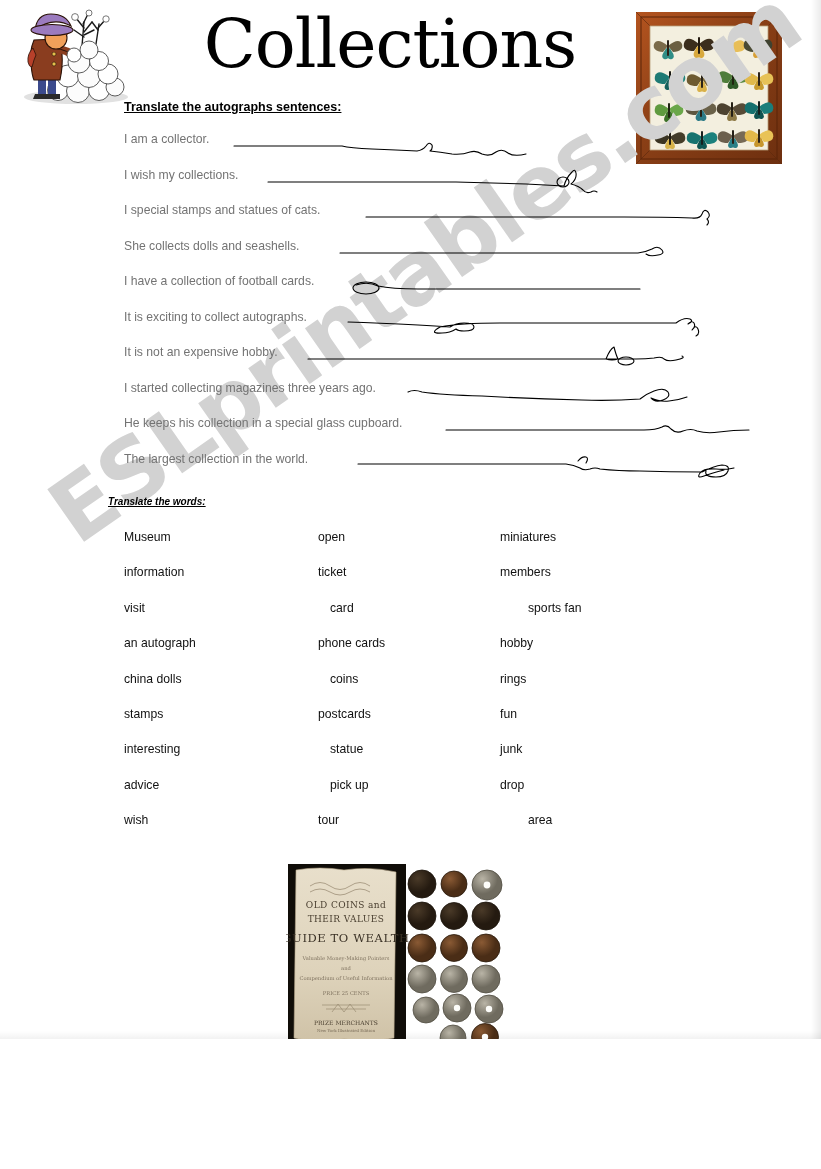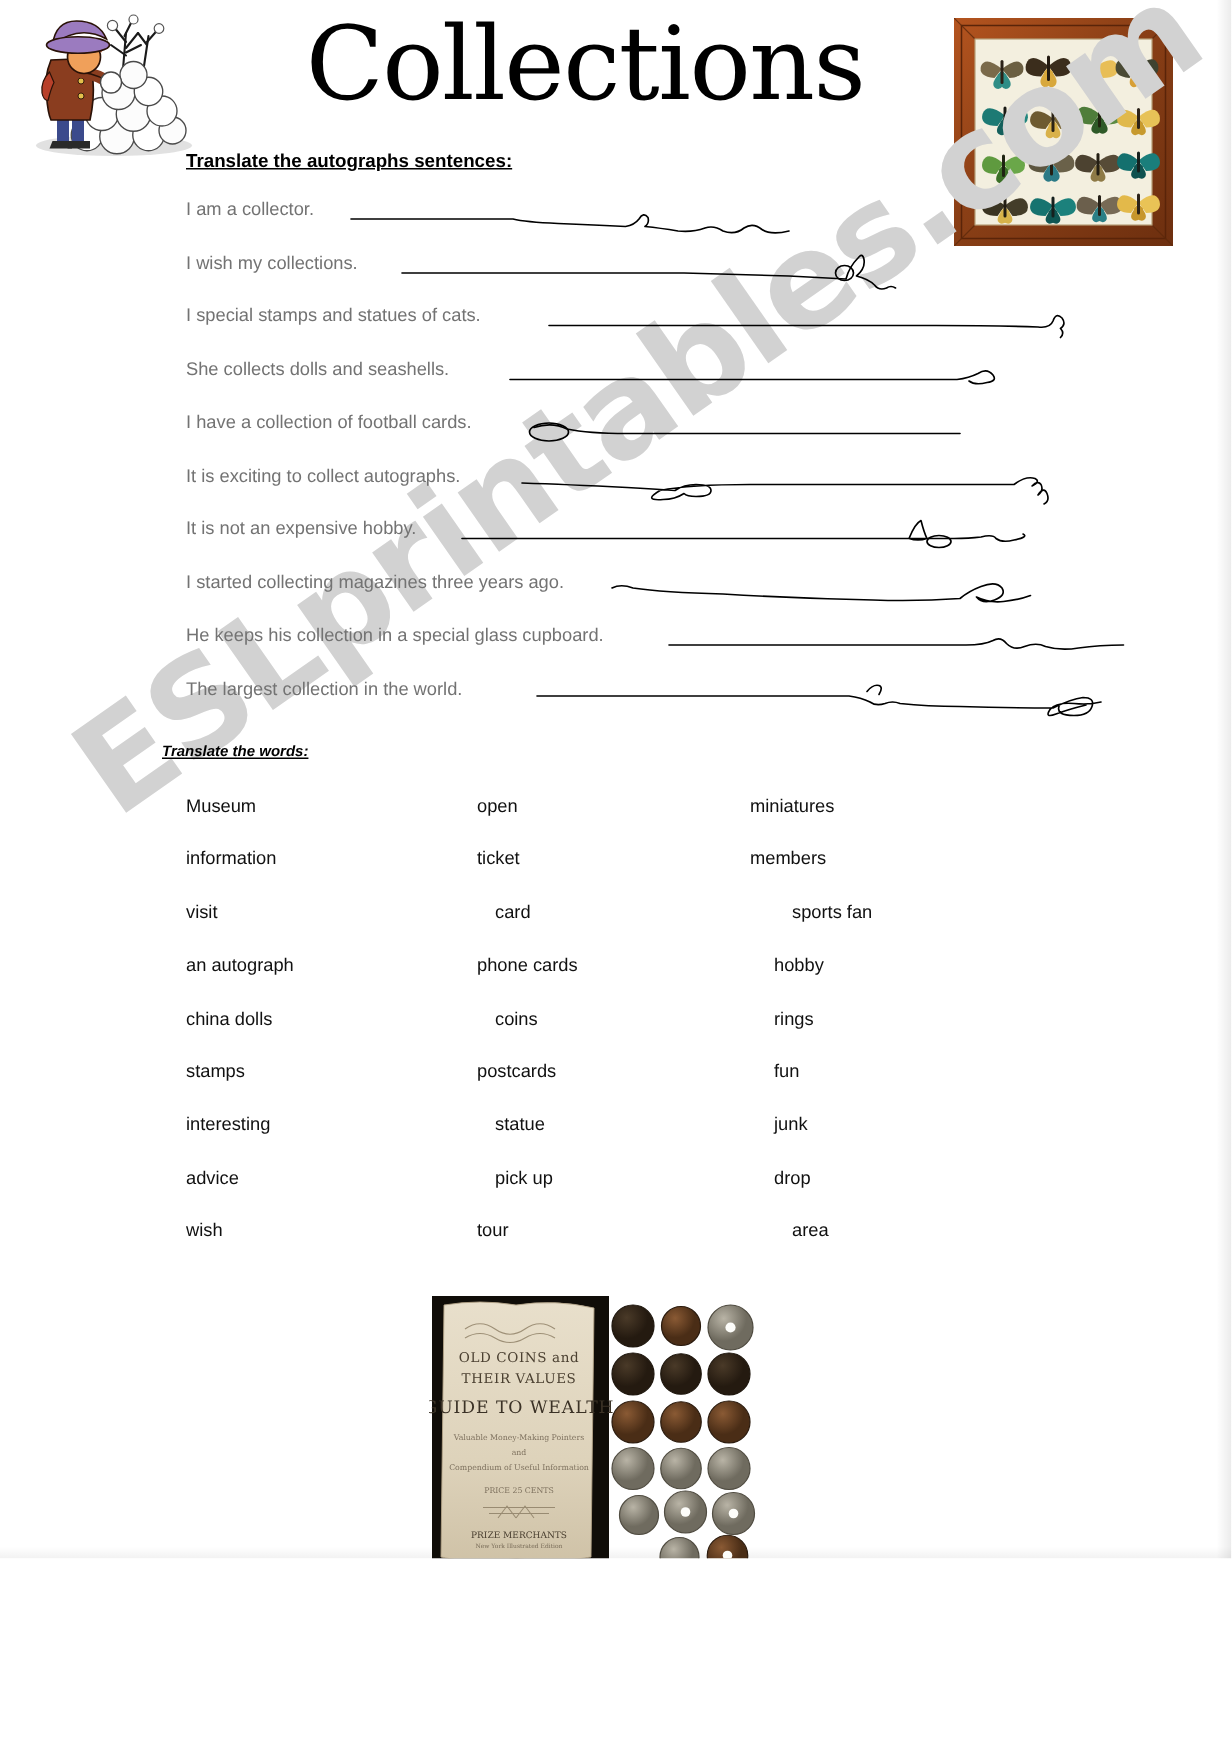--- a/index.html
+++ b/index.html
@@ -153,21 +153,21 @@
     font-family: "Liberation Sans", sans-serif;
     font-size: 12.2px;
     line-height: 15px;
     color: #111;
     white-space: nowrap;
   }
   .col-1 { left: 0px; text-align: center; }
   .col-2 { left: 194px; }
   .col-3 { left: 376px; }
   .col-2.shift-r { left: 206px; }
-  .col-3.shift-r { left: 392px; }
+  .col-3.shift-r { left: 376px; }
   .col-3.shift-rr { left: 404px; }
 
   
   #coins-photo {
     position: absolute;
     left: 286px;
     top: 862px;
     width: 224px;
     height: 258px;
     z-index: 3;

